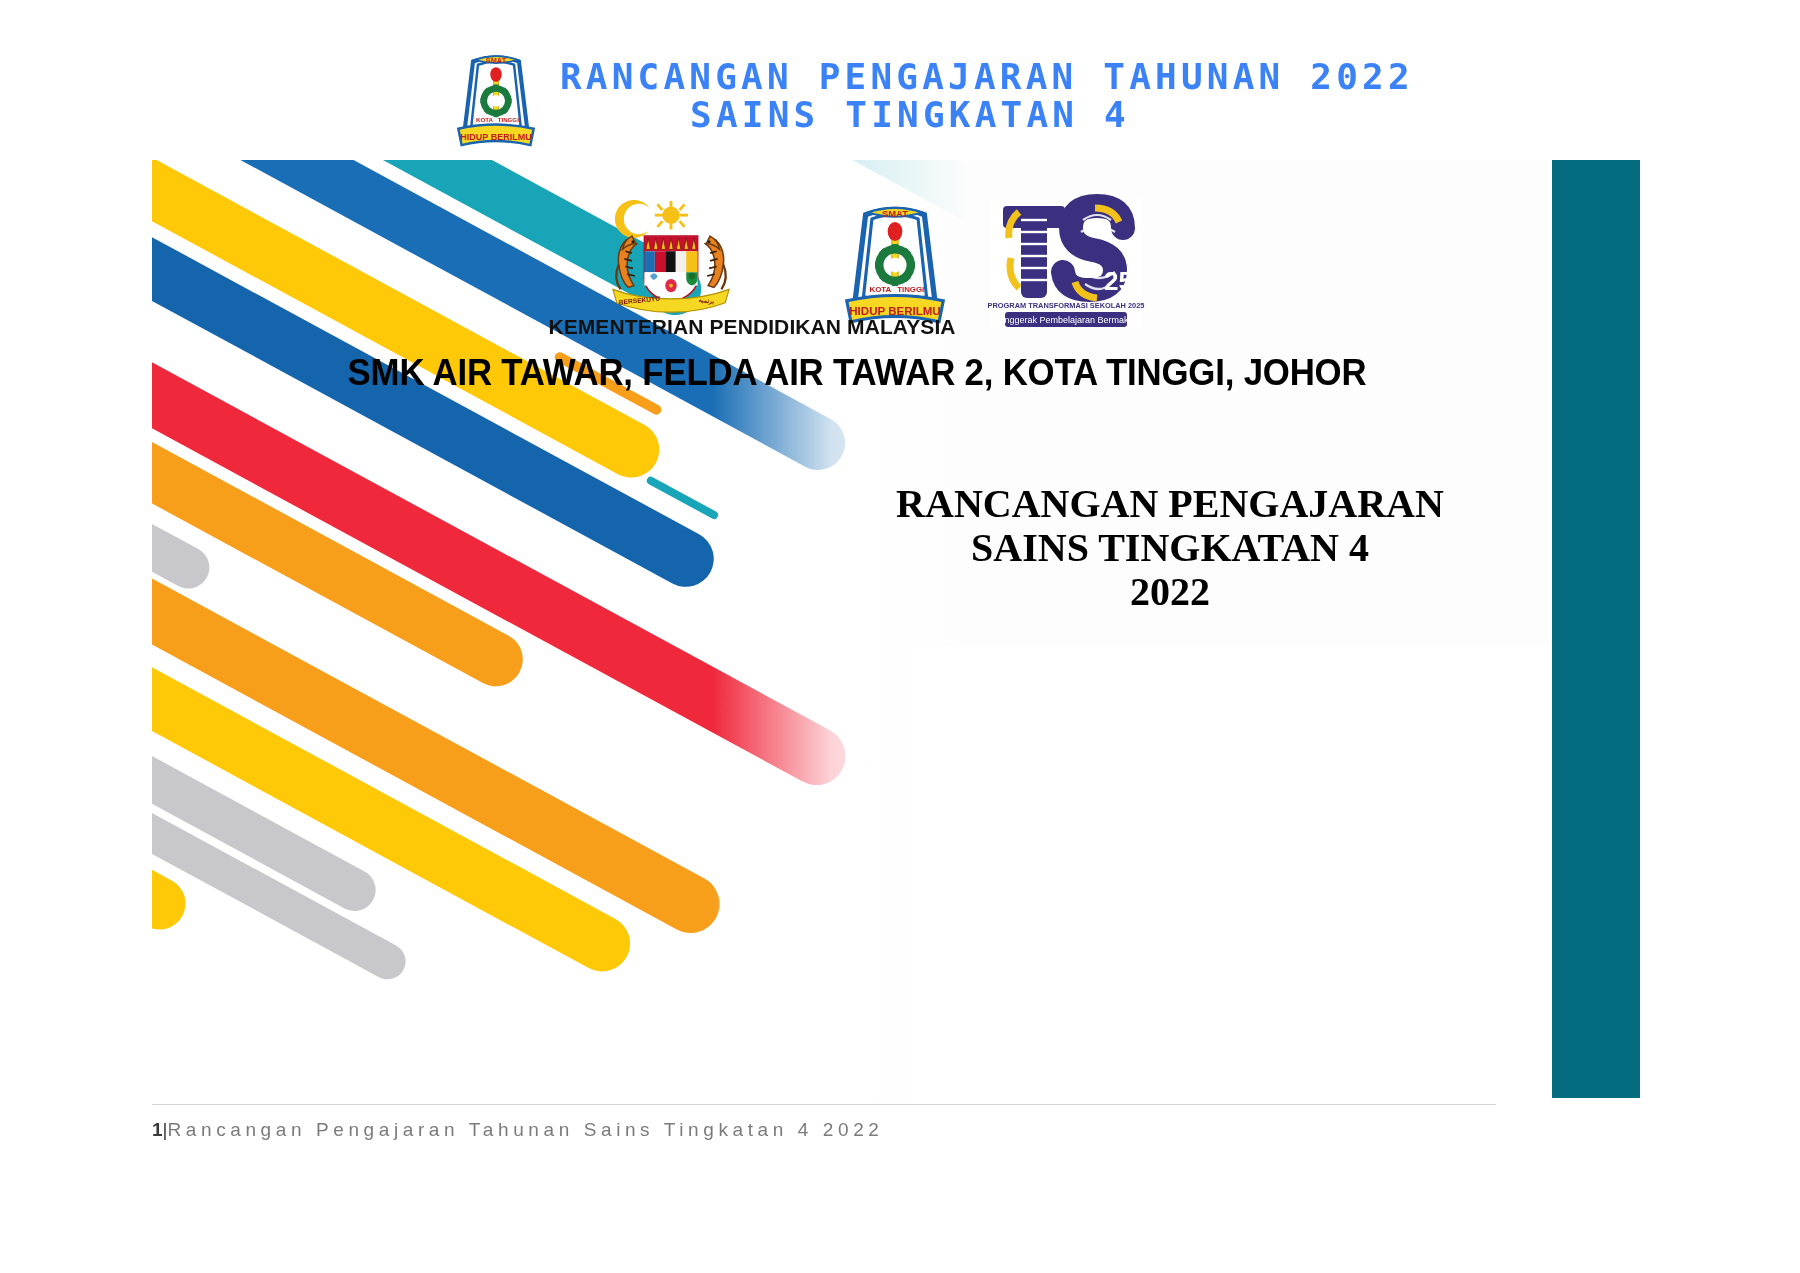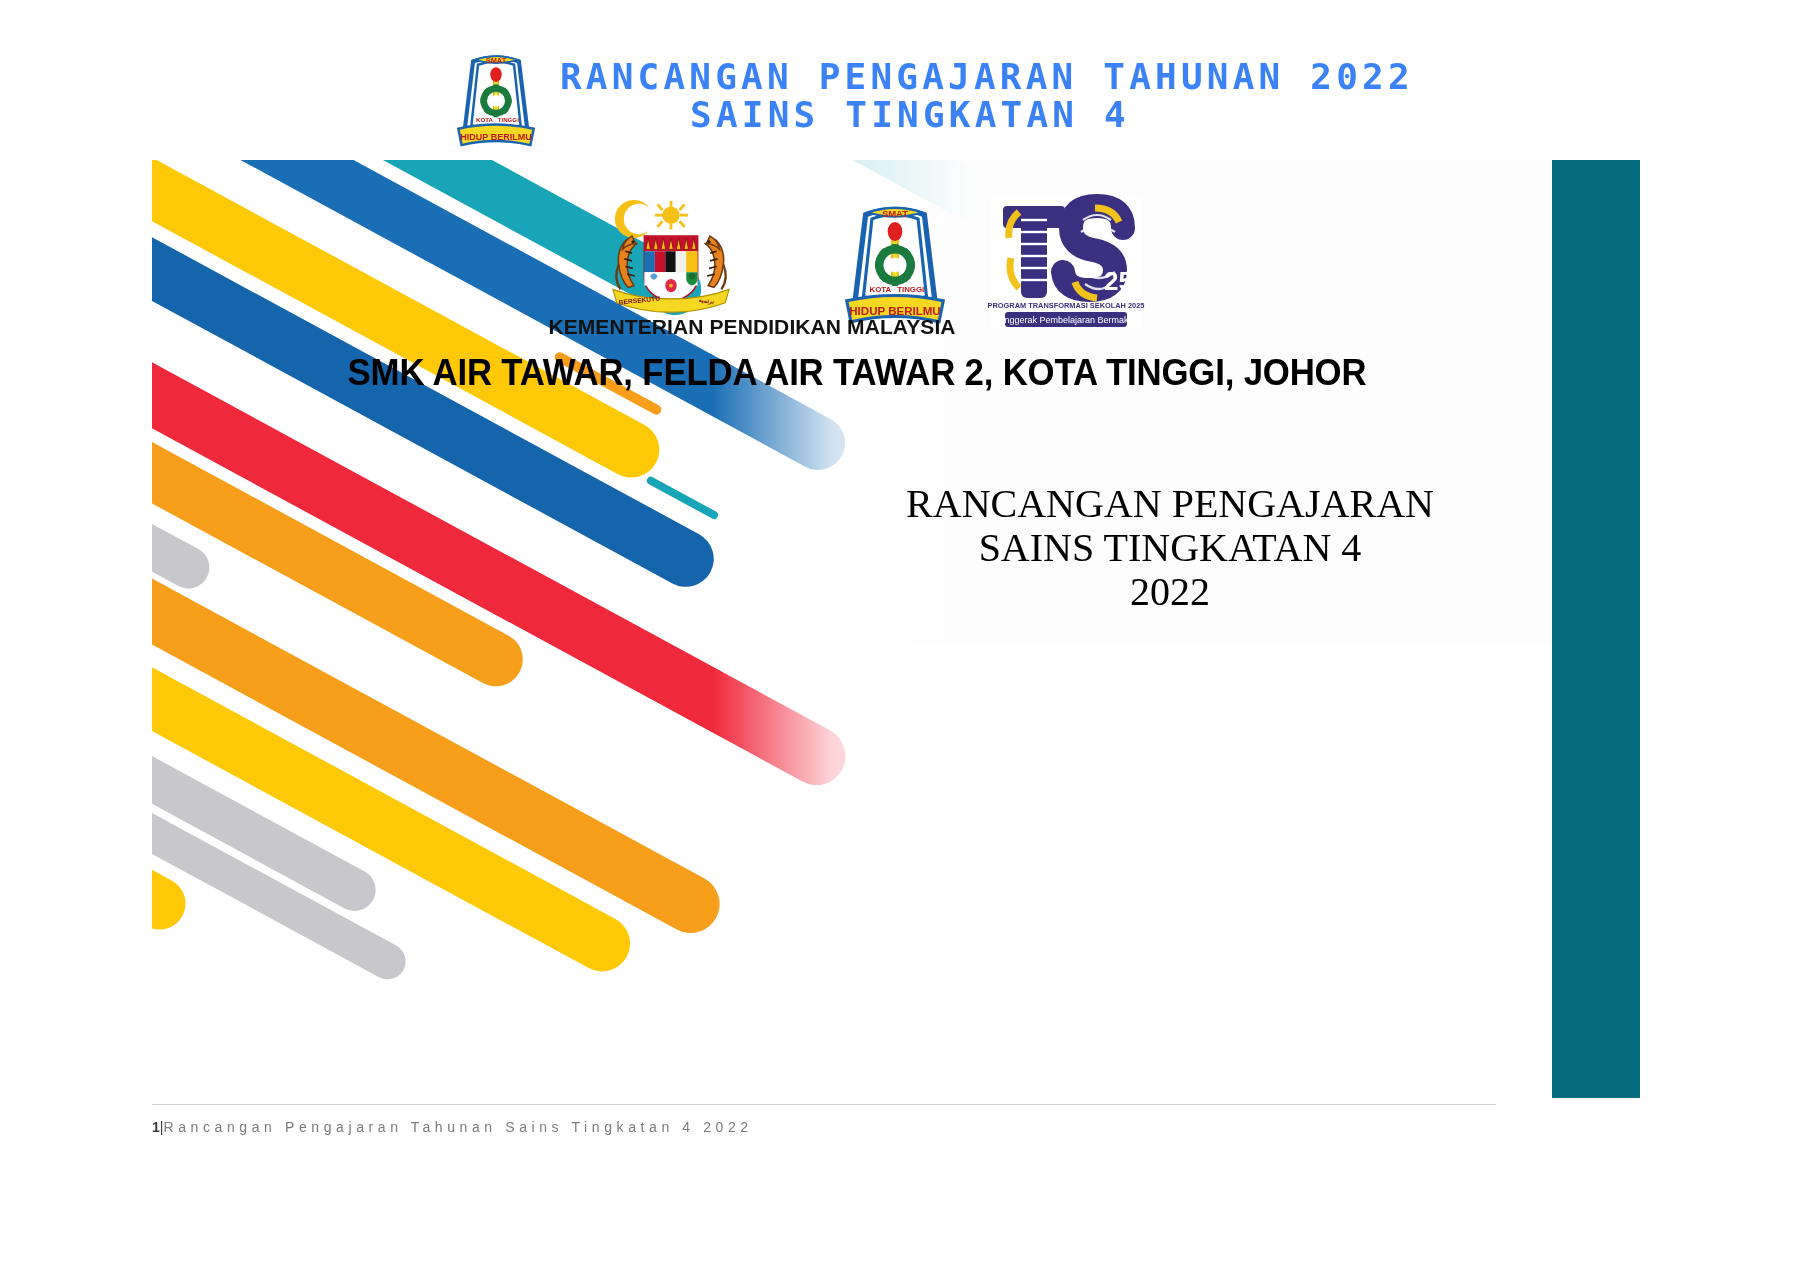--- a/index.html
+++ b/index.html
@@ -137,37 +137,37 @@
     transform-origin: 50% 50%;
   }
 
   .doc-title {
     position: absolute;
     left: 648px;
     top: 322px;
     width: 740px;
     text-align: center;
     font-family: "Liberation Serif", serif;
-    font-weight: normal;
+    font-weight: bold;
     font-size: 40px;
     line-height: 44px;
     color: #000000;
   }
 
   
   .footer {
     position: absolute;
     left: 152px;
     top: 1104px;
     width: 1344px;
     border-top: 1px solid #d3d3d3;
     padding-top: 14px;
   }
   .footer-text {
-    font-size: 14px;
+    font-size: 19px;
     color: #7b7b7b;
     letter-spacing: 4.6px;
     white-space: nowrap;
   }
   .footer-num {
     font-weight: bold;
     color: #3a3a3a;
     letter-spacing: 0;
   }
   .footer-sep { color: #3a3a3a; letter-spacing: 0; }

